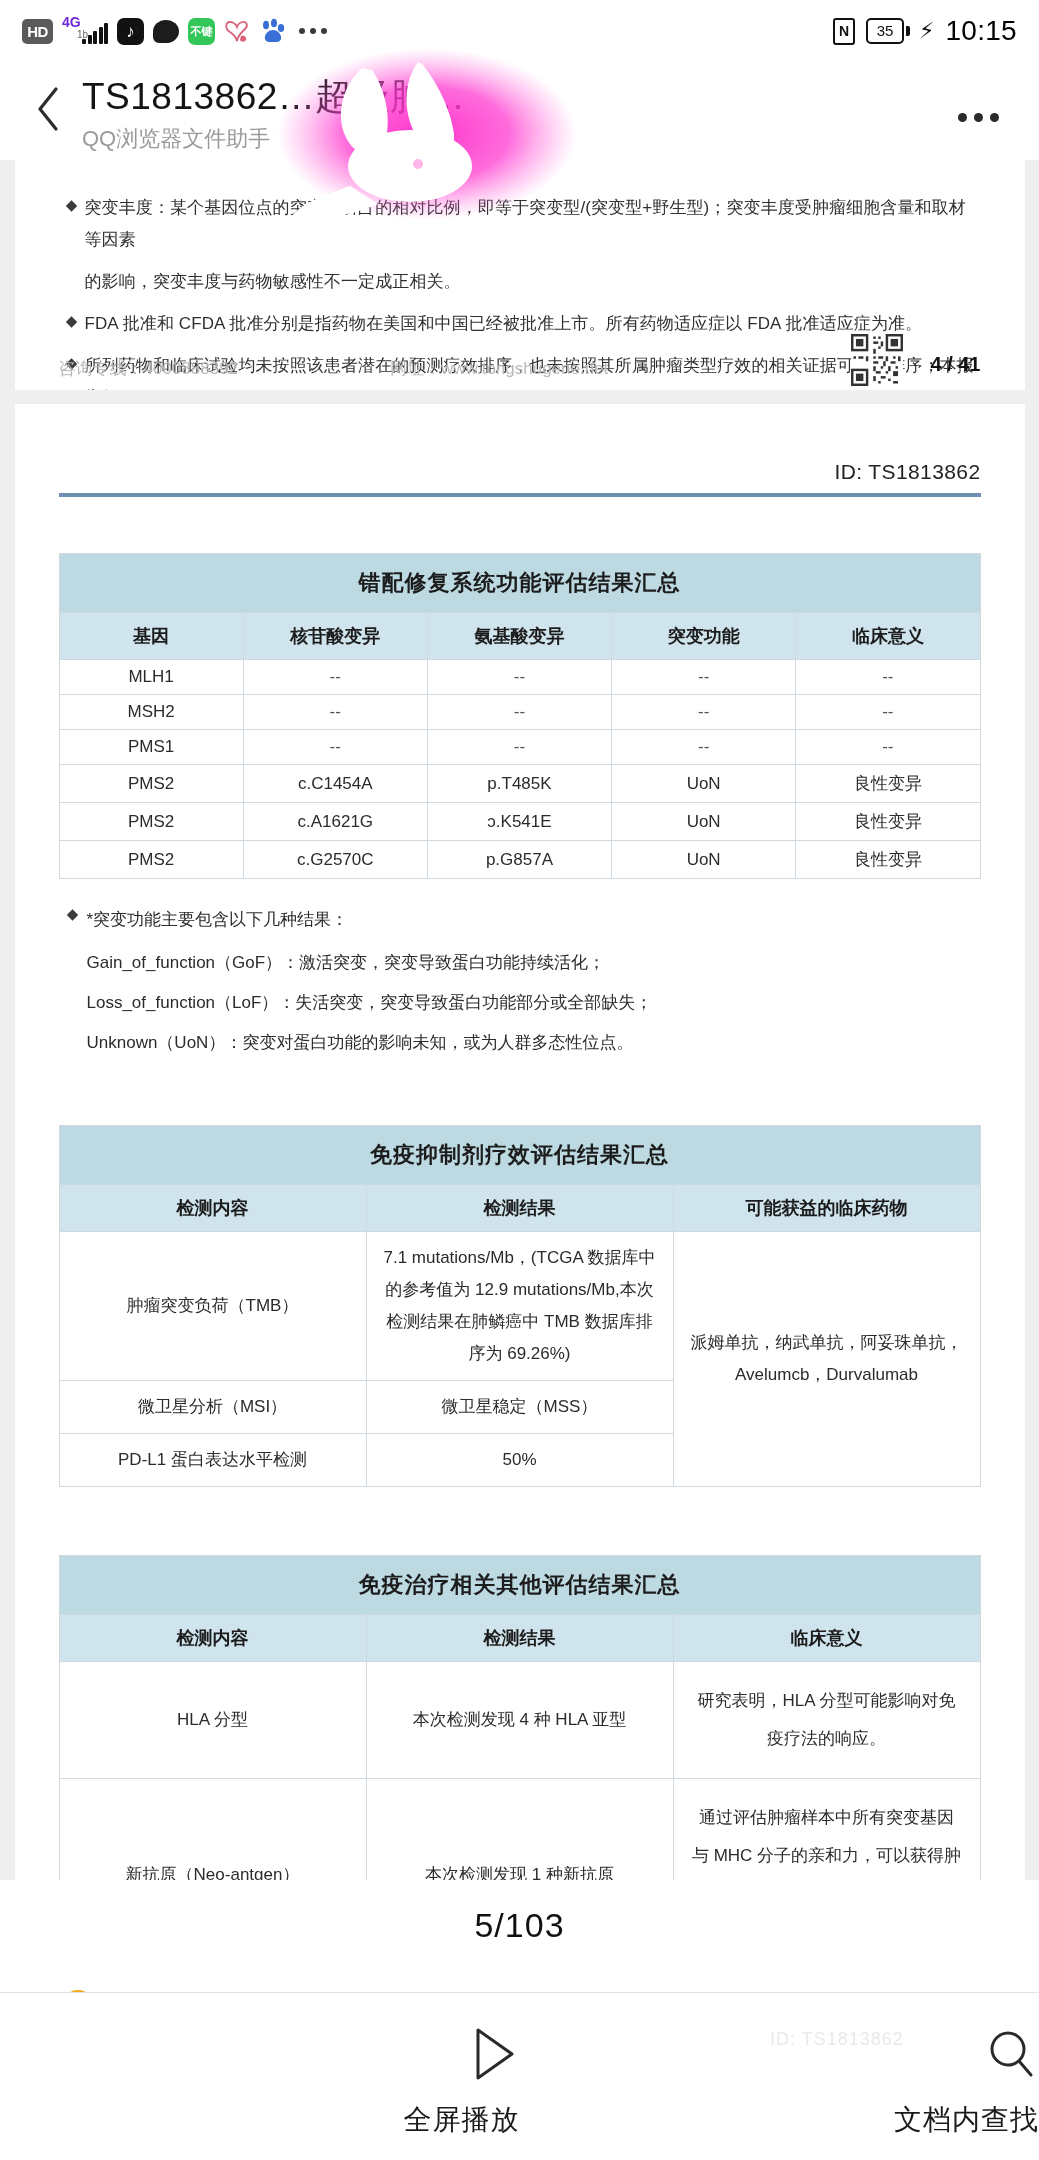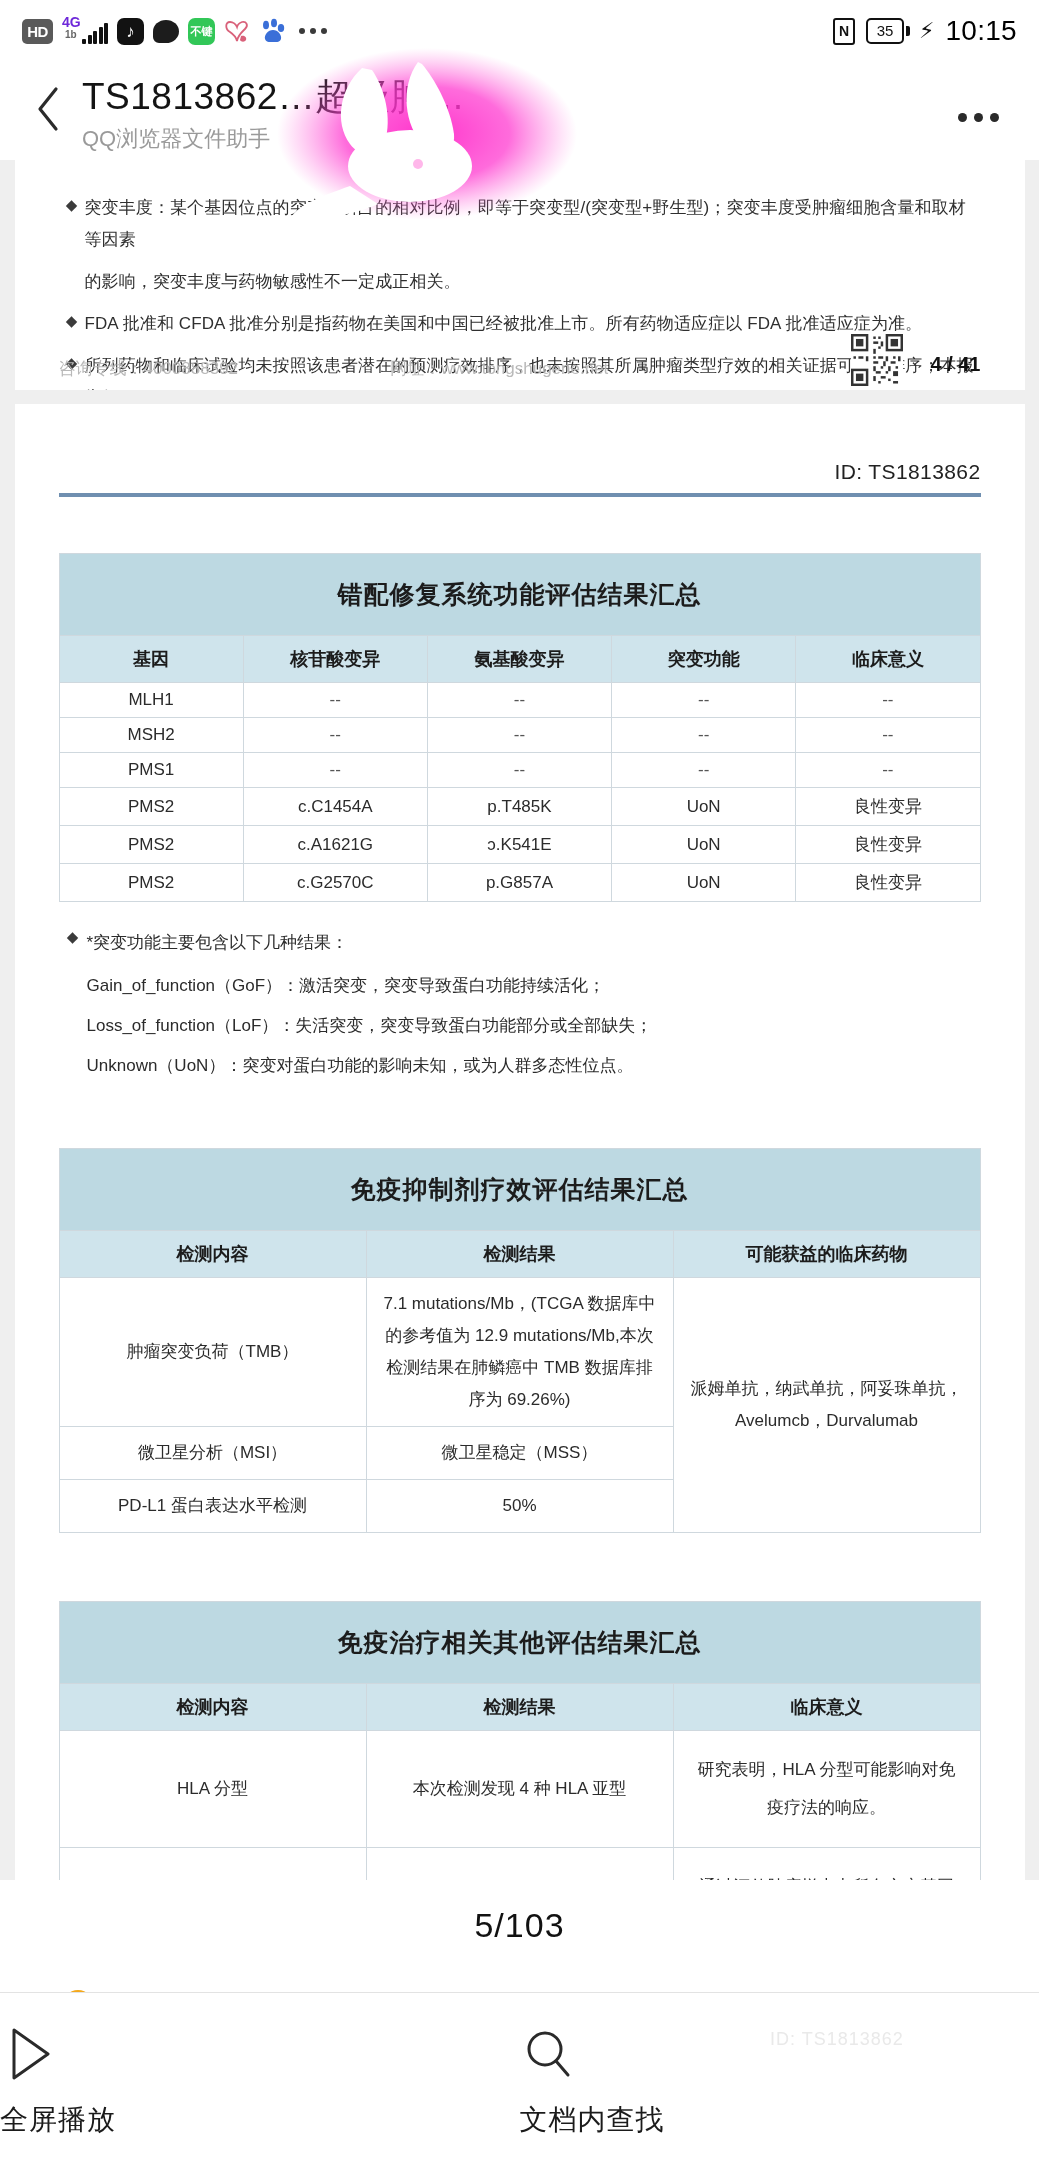--- a/index.html
+++ b/index.html
@@ -29,21 +29,21 @@
   .sb-left { display: flex; align-items: center; gap: 9px; }
   .sb-right { margin-left: auto; display: flex; align-items: center; gap: 11px; }
 
   .ic-hd {
     width: 31px; height: 25px; border-radius: 5px; background: #5a5a5a;
     color: #fff; font-size: 15px; font-weight: bold; line-height: 25px;
     text-align: center; letter-spacing: -0.5px;
   }
   .ic-sig { position: relative; width: 46px; height: 30px; }
   .ic-sig .g4 { position: absolute; left: 0; top: -2px; font-size: 14px; font-weight: bold; color: #6d28d9; }
-  .ic-sig .dn { position: absolute; left: 3px; top: 13px; font-size: 10px; color: #666; font-weight: bold; }
+  .ic-sig .dn { position: absolute; left: 15px; top: 13px; font-size: 10px; color: #666; }
   .ic-sig .bars { position: absolute; right: 0; bottom: 2px; display: flex; align-items: flex-end; gap: 1.5px; }
   .ic-sig .bars i { display: block; width: 4px; background: #111; border-radius: 1px; }
   .ic-sig .bars i:nth-child(1){height:5px;}
   .ic-sig .bars i:nth-child(2){height:9px;}
   .ic-sig .bars i:nth-child(3){height:13px;}
   .ic-sig .bars i:nth-child(4){height:17px;}
   .ic-sig .bars i:nth-child(5){height:21px;}
 
   .ic-tt {
     width: 27px; height: 27px; border-radius: 7px; background: #121212;
@@ -171,22 +171,22 @@
 
   
   table.rep {
     width: 100%; border-collapse: collapse; table-layout: fixed;
     margin-bottom: 6px;
   }
   table.rep td, table.rep th {
     border: 1px solid #cfd8de; text-align: center; vertical-align: middle;
   }
   .tbl-title td {
-    background: #bdd9e2; font-size: 25px; font-weight: bold; color: #1c1c1c;
-    padding: 24px 0; letter-spacing: 1px;
+    background: #bdd9e2; font-size: 22px; font-weight: bold; color: #1c1c1c;
+    padding: 14px 0; letter-spacing: 1px;
   }
   .tbl-head td {
     background: #cfe4ec; font-size: 18px; font-weight: bold; color: #1c1c1c;
     padding: 11px 0;
   }
   .t1 td.cell {
     font-size: 17px; color: #2b2b2b; padding: 7px 0; background: #fff;
   }
   .t1 td.cell.dash { color: #555; }
 
@@ -226,22 +226,22 @@
     background: #f4a81b; border-radius: 50%;
   }
 
   
   .toolbar {
     position: absolute; left: 0; right: 0; bottom: 0; height: 168px;
     background: #ffffff; border-top: 1px solid #e3e3e3;
     display: flex;
   }
   .tool {
-    flex: 1; display: flex; flex-direction: column; align-items: flex-start;
-    justify-content: center; gap: 18px; padding-top: 10px;
+    flex: 1; display: flex; flex-direction: column; align-items: flex-end;
+    justify-content: center; gap: 18px; padding-top: 10px; margin-left: 46px;
   }
   .tool .glyph { height: 58px; display: flex; align-items: center; justify-content: center; }
   .tool .lbl { font-size: 28px; color: #1b1b1b; letter-spacing: 1px; }
 
   .wm-faint {
     position: absolute; font-size: 18px; color: #e9e9e9; letter-spacing: 1px;
     pointer-events: none;
   }
 </style>
 </head>

